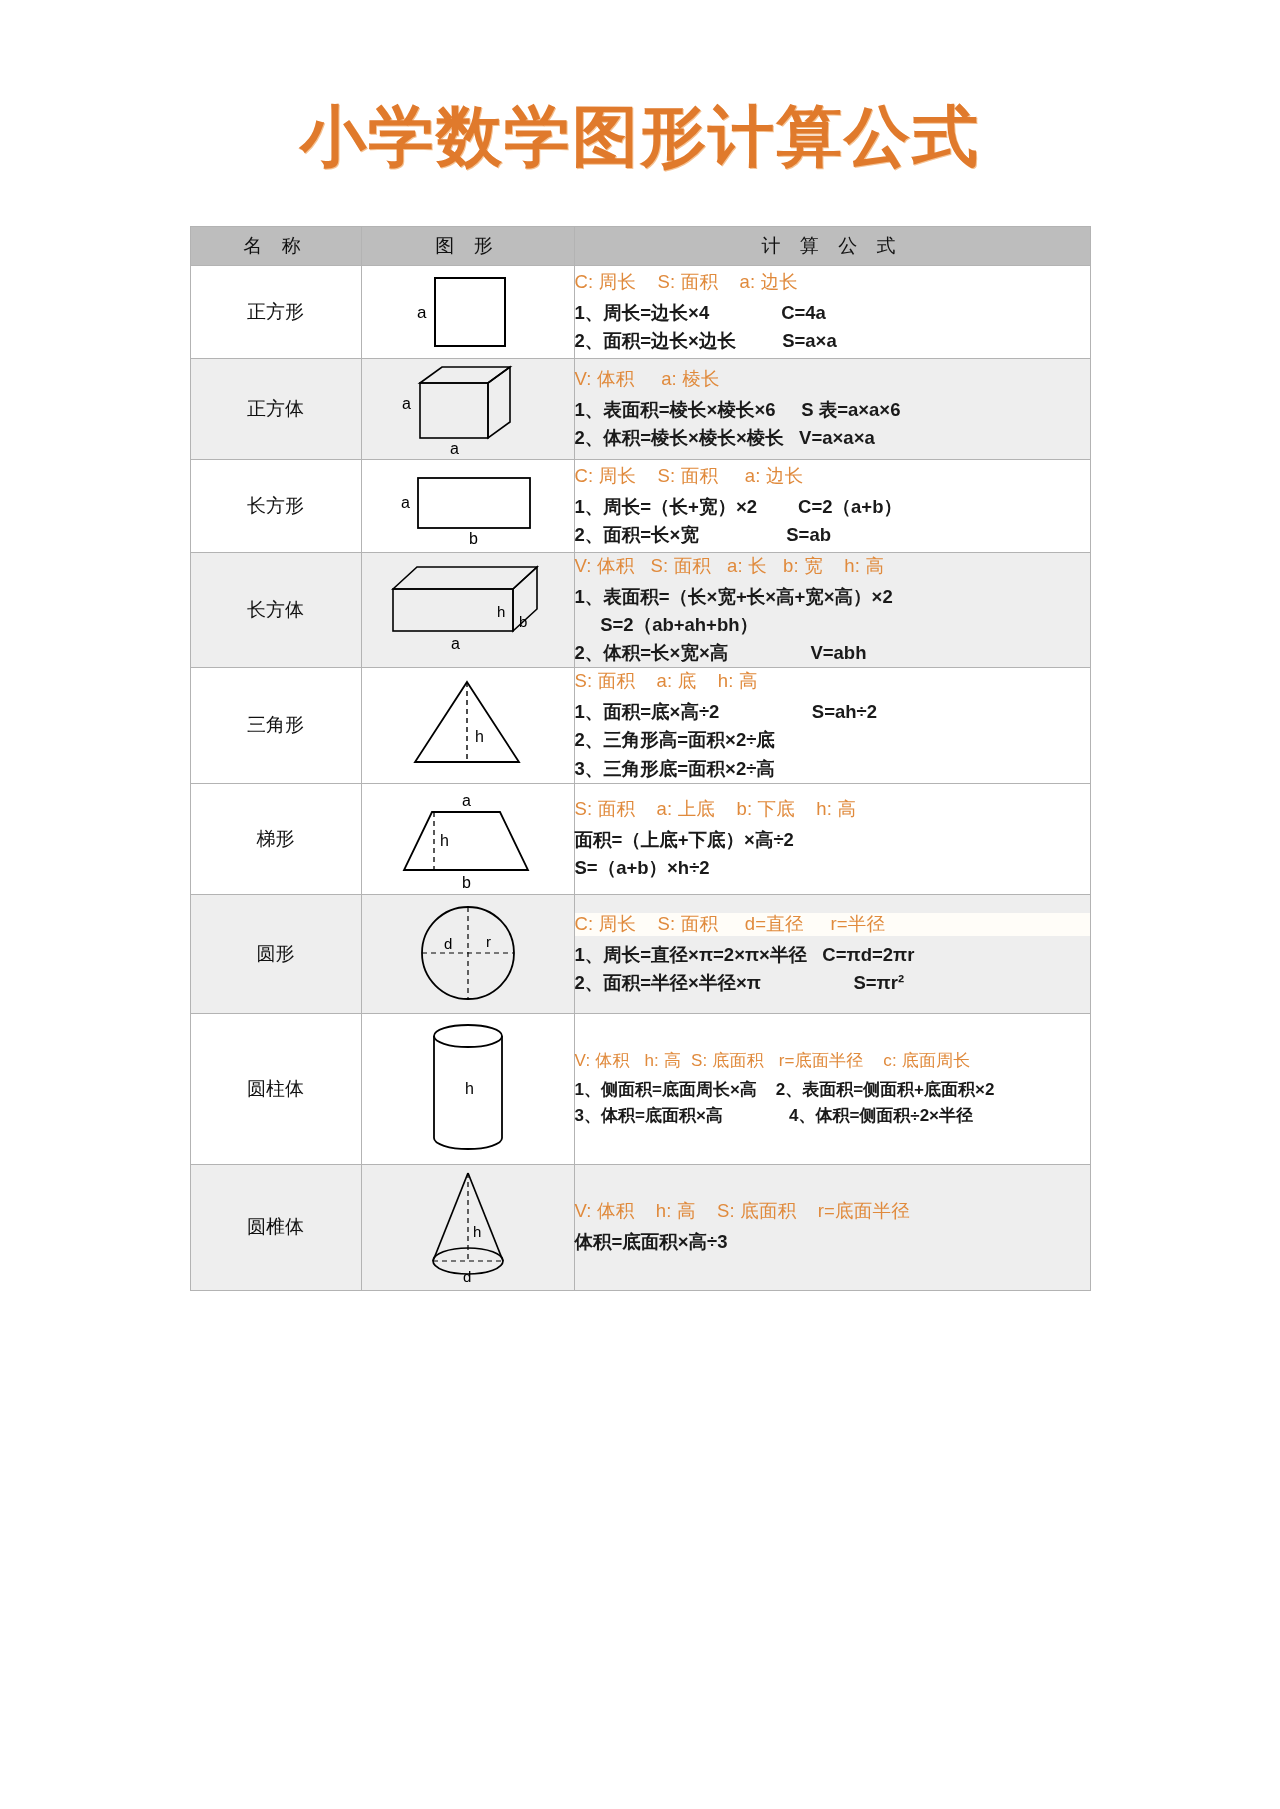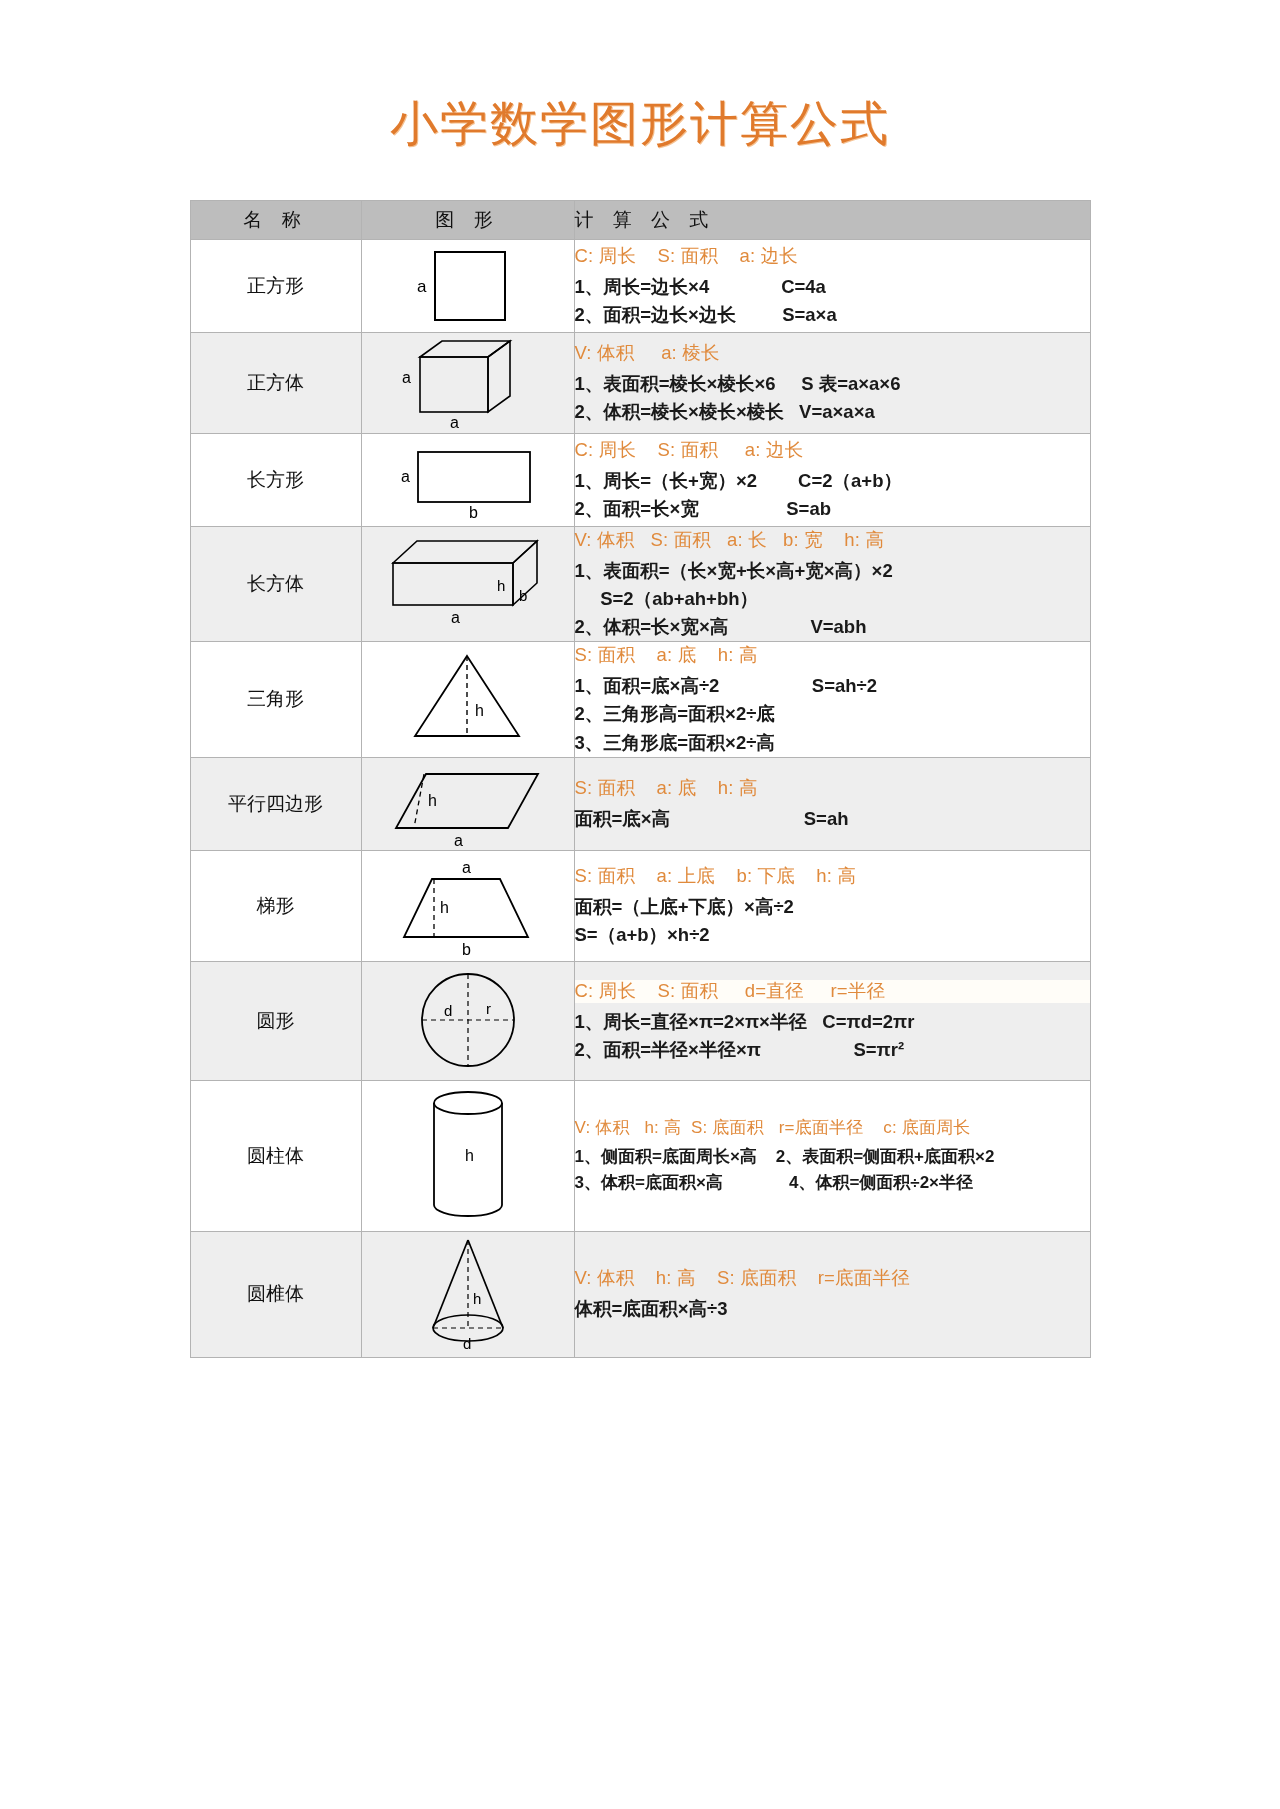--- a/index.html
+++ b/index.html
@@ -8,22 +8,22 @@
     background:#ffffff;
     font-family:"Liberation Sans","DejaVu Sans",sans-serif;
     overflow:hidden;
     position:relative;
   }
   .page{position:relative;width:1280px;height:1809px;}
 
   .title{
     text-align:center;
     margin-top:92px;
-    font-size:48px;
-    font-weight:normal;
+    font-size:66px;
+    font-weight:bold;
     color:#e07a2c;
     letter-spacing:2px;
     text-shadow:1px 1px 0 #f5c293;
   }
 
   table.formula{
     border-collapse:collapse;
     width:898px;
     margin:44px auto 0 auto;
     table-layout:fixed;
@@ -40,21 +40,21 @@
     height:38px;
     font-size:19px;
     font-weight:normal;
     color:#111;
     letter-spacing:7px;
     border-top:1px solid #6f6f6f;
     border-bottom:1px solid #6f6f6f;
   }
   th.c-name{width:170px;}
   th.c-shape{width:212px;}
-  th.c-formula{width:516px;text-align:left;padding-right:172px;box-sizing:border-box;}
+  th.c-formula{width:516px;text-align:center;padding-right:172px;box-sizing:border-box;}
 
   td.name{
     width:170px;
     text-align:center;
     font-size:19px;
     color:#111;
   }
   td.shape{
     width:212px;
     text-align:center;
@@ -198,37 +198,20 @@
           </div>
         </td>
         <td class="formula">
           <div class="hdr">S: 面积    a: 底    h: 高</div>
           <div class="line">1、面积=底×高÷2                  S=ah÷2</div>
           <div class="line">2、三角形高=面积×2÷底</div>
           <div class="line">3、三角形底=面积×2÷高</div>
         </td>
       </tr>
 
-      <tr class="shaded">
-        <td class="name">平行四边形</td>
-        <td class="shape">
-          <div class="shapebox">
-            <svg width="180" height="92">
-              <polygon points="48,16 160,16 130,70 18,70" fill="none" stroke="#000" stroke-width="1.8"></polygon>
-              <line x1="46" y1="16" x2="36" y2="70" stroke="#000" stroke-width="1.3" stroke-dasharray="5,4"></line>
-              <text x="50" y="48" font-size="16" font-family="Liberation Sans, sans-serif">h</text>
-              <text x="76" y="88" font-size="16" font-family="Liberation Sans, sans-serif">a</text>
-            </svg>
-          </div>
-        </td>
-        <td class="formula">
-          <div class="hdr">S: 面积    a: 底    h: 高</div>
-          <div class="line">面积=底×高                          S=ah</div>
-        </td>
-      </tr>
 
       <tr class="plain">
         <td class="name">梯形</td>
         <td class="shape">
           <div class="shapebox">
             <svg width="180" height="110">
               <polygon points="54,28 122,28 150,86 26,86" fill="none" stroke="#000" stroke-width="1.8"></polygon>
               <line x1="56" y1="28" x2="56" y2="86" stroke="#000" stroke-width="1.3" stroke-dasharray="5,4"></line>
               <text x="84" y="22" font-size="16" font-family="Liberation Sans, sans-serif">a</text>
               <text x="62" y="62" font-size="16" font-family="Liberation Sans, sans-serif">h</text>

